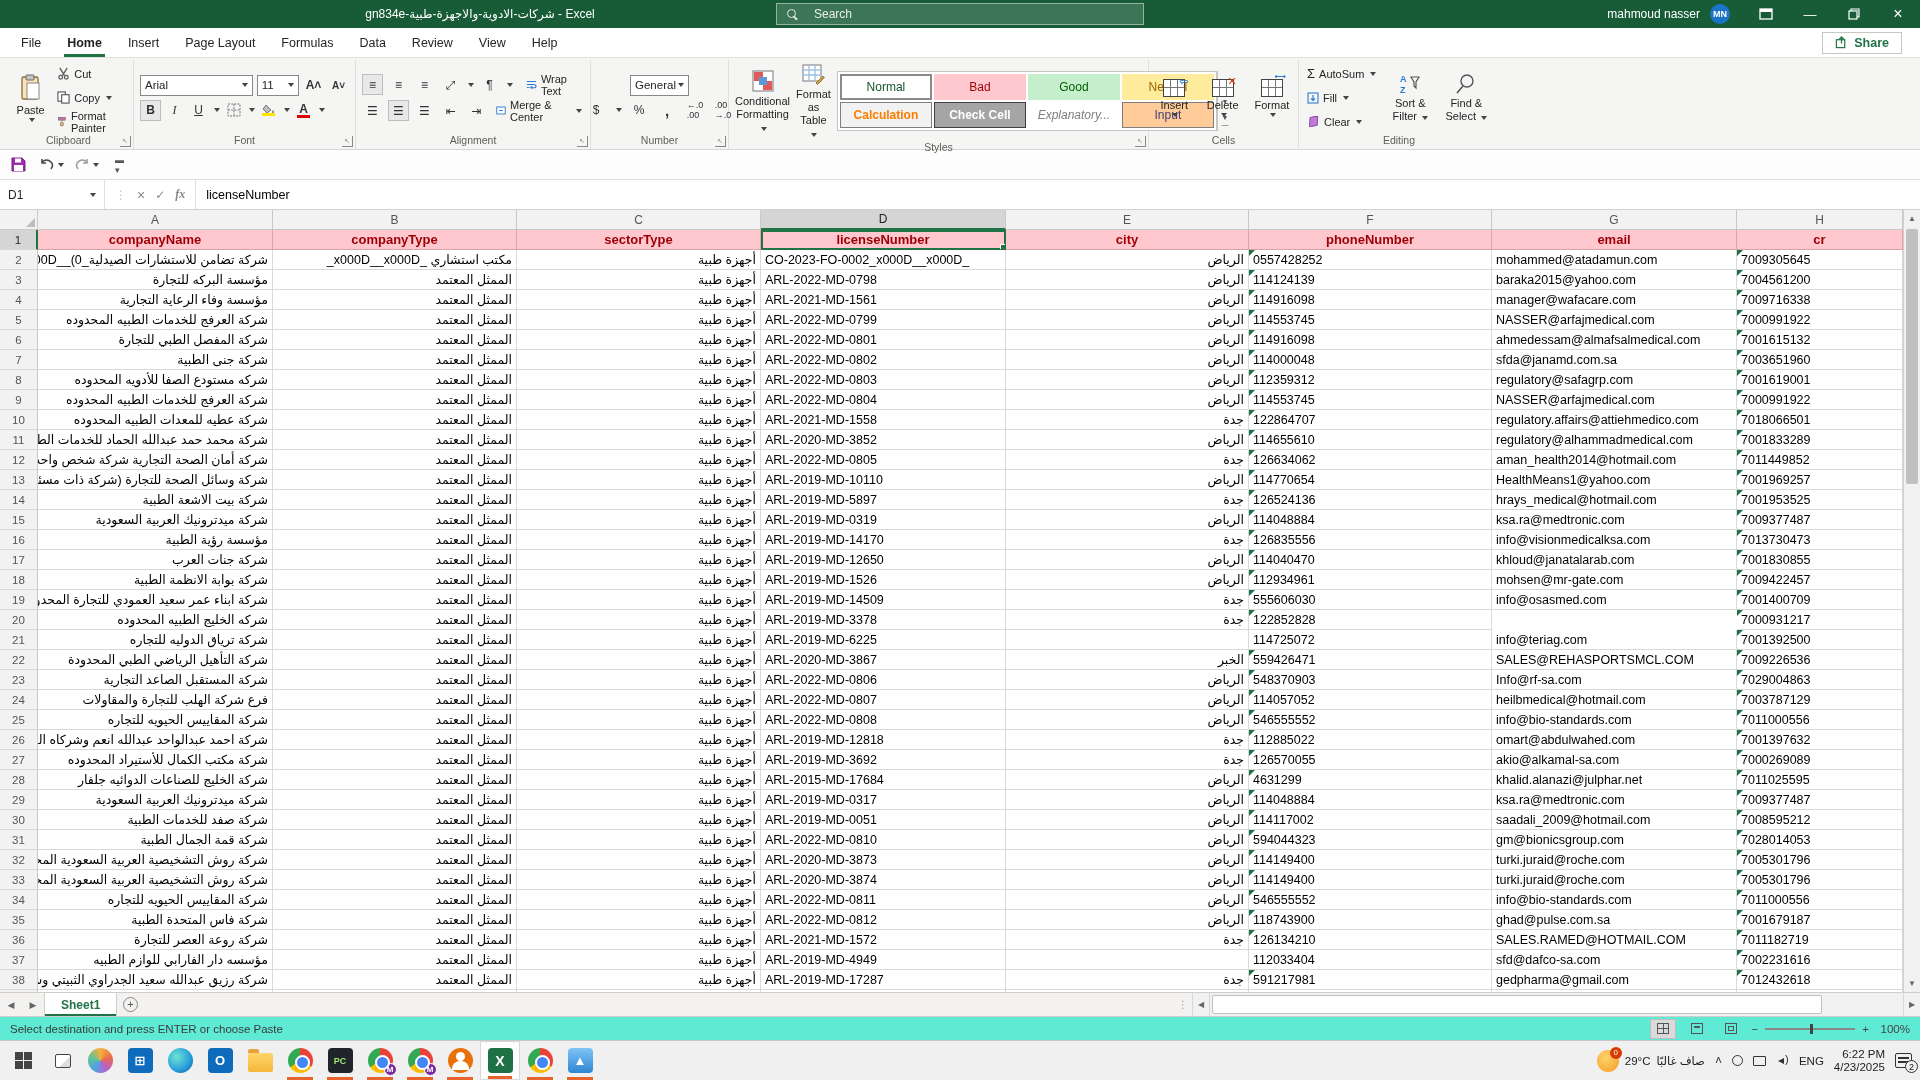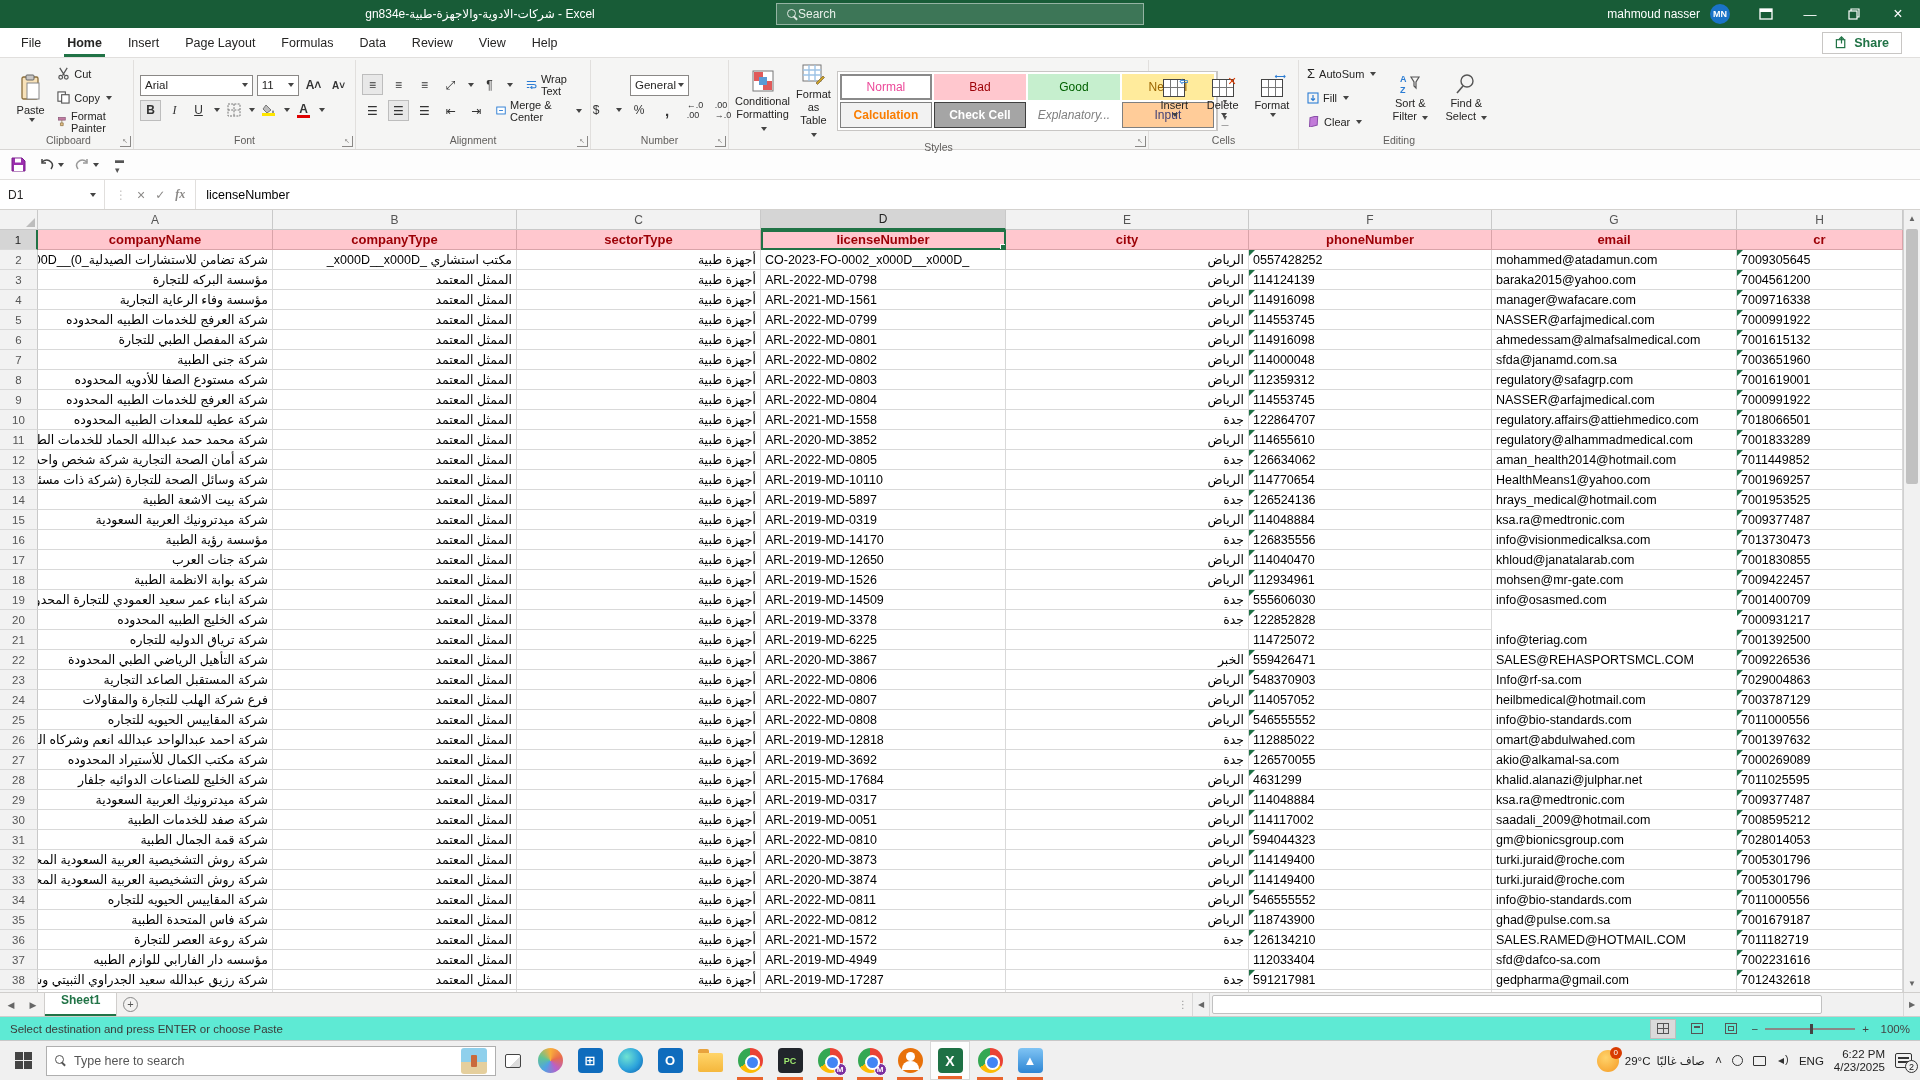--- a/index.html
+++ b/index.html
@@ -2,21 +2,21 @@
 <html><head>
 <meta charset="utf-8">
 <style>
   *{margin:0;padding:0;box-sizing:border-box}
   html,body{width:1920px;height:1080px;overflow:hidden;font-family:"Liberation Sans","DejaVu Sans",sans-serif}
   #screen{width:1920px;height:1080px;display:flex;flex-direction:column;background:#fff}
 
   
   .titlebar{height:28px;background:#185C37;color:#fff;display:flex;align-items:center;position:relative;flex:0 0 auto}
   .tb-title{position:absolute;left:25%;transform:translateX(-50%);font-size:12px;white-space:nowrap}
-  .tb-search{position:absolute;left:50%;transform:translateX(-50%);width:368px;height:22px;background:rgba(255,255,255,.16);border:1px solid rgba(255,255,255,.45);display:flex;align-items:center;gap:0;padding:0 10px;font-size:12px;color:#e8f0ea}
+  .tb-search{position:absolute;left:50%;transform:translateX(-50%);width:368px;height:22px;background:rgba(255,255,255,.16);border:1px solid rgba(255,255,255,.45);display:flex;align-items:center;gap:16px;padding:0 10px;font-size:12px;color:#e8f0ea}
   .tb-right{margin-left:auto;display:flex;align-items:center;height:100%}
   .tb-user{font-size:12px;margin-right:10px}
   .avatar{width:20px;height:20px;border-radius:50%;background:#1A73C7;color:#fff;font-size:9px;font-weight:bold;display:flex;align-items:center;justify-content:center;margin-right:14px}
   .winbtn{width:44px;height:100%;display:flex;align-items:center;justify-content:center;font-size:13px;color:#fff}
   .winbtn svg{display:block}
   .mag{width:11px;height:11px;position:relative;display:inline-block}
   .mag::before{content:"";position:absolute;width:7px;height:7px;border:1.5px solid #dfe9e2;border-radius:50%;left:0;top:0}
   .mag::after{content:"";position:absolute;width:5px;height:1.5px;background:#dfe9e2;transform:rotate(45deg);left:6px;top:8px}
 
   
@@ -84,21 +84,21 @@
 
   
   .vscroll{width:17px;background:#F1F1F1;border-left:1px solid #D0D0D0;display:flex;flex-direction:column;flex:0 0 auto}
   .vs-arrow{height:17px;display:flex;align-items:center;justify-content:center;font-size:8px;color:#666}
   .vs-track{flex:1;position:relative}
   .vs-thumb{position:absolute;left:2px;right:2px;top:2px;height:255px;background:#C1C1C1;border-radius:2px}
 
   
   .sheetbar{height:24px;background:#F3F2F1;border-top:1px solid #D0CECC;display:flex;align-items:stretch;flex:0 0 auto}
   .snav{width:22px;display:flex;align-items:center;justify-content:center;font-size:9px;color:#666}
-  .stab{background:#fff;border-right:1px solid #D0CECC;border-left:1px solid #D0CECC;display:flex;padding:0 16px;font-size:12px;color:#217346;font-weight:bold;position:relative}
+  .stab{background:#fff;border-right:1px solid #D0CECC;border-left:1px solid #D0CECC;display:flex;align-items:center;padding:0 16px;font-size:12px;color:#217346;font-weight:bold;position:relative}
   .stab::after{content:"";position:absolute;left:0;right:0;bottom:0;height:2px;background:#217346}
   .addsheet{width:26px;display:flex;align-items:center;justify-content:center}
   .addsheet span{width:15px;height:15px;border:1px solid #888;border-radius:50%;font-size:11px;line-height:13px;text-align:center;color:#555}
   .hscroll{margin-left:auto;display:flex;align-items:center;width:746px}
   .hs-dots{color:#999;font-size:10px;padding:0 4px}
   .hs-arrow{width:17px;height:100%;display:flex;align-items:center;justify-content:center;font-size:8px;color:#666;background:#F1F1F1;border-left:1px solid #D8D8D8}
   .hs-track{flex:1;height:100%;background:#F1F1F1;position:relative;border-left:1px solid #D8D8D8}
   .hs-thumb{position:absolute;top:2px;bottom:2px;left:2px;width:88%;background:#fff;border:1px solid #C1C1C1;border-radius:2px}
 
   
@@ -372,21 +372,21 @@
         <div class="tallbtn">
           <svg width="24" height="24" viewBox="0 0 24 24">
               <rect x="2" y="3" width="18" height="16" fill="#fff" stroke="#777"></rect>
               <path d="M2 8 H20 M2 13 H20 M8 3 V19 M14 3 V19" stroke="#9DC3E6" stroke-width="1.4"></path>
               <path d="M15 21 L22 14 L23.5 15.5 L16.5 22.5 Z" fill="#C9A227" stroke="#8A6D3B" stroke-width=".8"></path>
             </svg>
           <span><span>Format as</span><br><span>Table</span> <span class="caret"></span></span>
         </div>
         <div style="display:flex">
           <div class="gallery" id="style-gallery">
-              <div class="chip" style="background: rgb(255, 255, 255); color: #ec4899; border-color: rgb(171, 171, 171); outline: rgb(138, 138, 138) solid 2px; outline-offset: -2px;">Normal</div>
+              <div class="chip" style="background: rgb(255, 255, 255); color: #14532d; border-color: rgb(171, 171, 171); outline: rgb(138, 138, 138) solid 2px; outline-offset: -2px;">Normal</div>
               <div class="chip" style="background: rgb(255, 199, 206); color: rgb(156, 0, 6); border-color: transparent;">Bad</div>
               <div class="chip" style="background: rgb(198, 239, 206); color: rgb(0, 97, 0); border-color: transparent;">Good</div>
               <div class="chip" style="background: rgb(255, 235, 156); color: rgb(156, 101, 0); border-color: transparent;">Neutral</div>
               <div class="chip" style="background: rgb(242, 242, 242); color: rgb(250, 125, 0); border-color: rgb(127, 127, 127); font-weight: bold;">Calculation</div>
               <div class="chip" style="background: rgb(165, 165, 165); color: rgb(255, 255, 255); border-color: rgb(63, 63, 63); font-weight: bold;">Check Cell</div>
               <div class="chip" style="background: rgb(255, 255, 255); color: rgb(127, 127, 127); border-color: transparent; font-style: italic;">Explanatory...</div>
               <div class="chip" style="background: rgb(255, 204, 153); color: rgb(63, 63, 118); border-color: rgb(127, 127, 127);">Input</div>
             </div>
           <div class="gal-scroll">
             <div>▲</div>
@@ -1008,25 +1008,20 @@
 
   <div class="taskbar">
     <div class="startbtn">
         <span class="winlogo">
           <i></i>
           <i></i>
           <i></i>
           <i></i>
         </span>
       </div>
-    <div class="tsearch">
-      <span class="mag"></span>
-      <span>Type here to search</span>
-      <span class="ts-img"></span>
-    </div>
     <div class="tvbtn">
         <span class="tv-ic"></span>
       </div>
     <div class="tbicons" id="tb-icons">
         <div class="tbi">
           <span class="appic ic-copilot"></span>
         </div>
         <div class="tbi">
           <span class="appic ic-store">⊞</span>
         </div>

